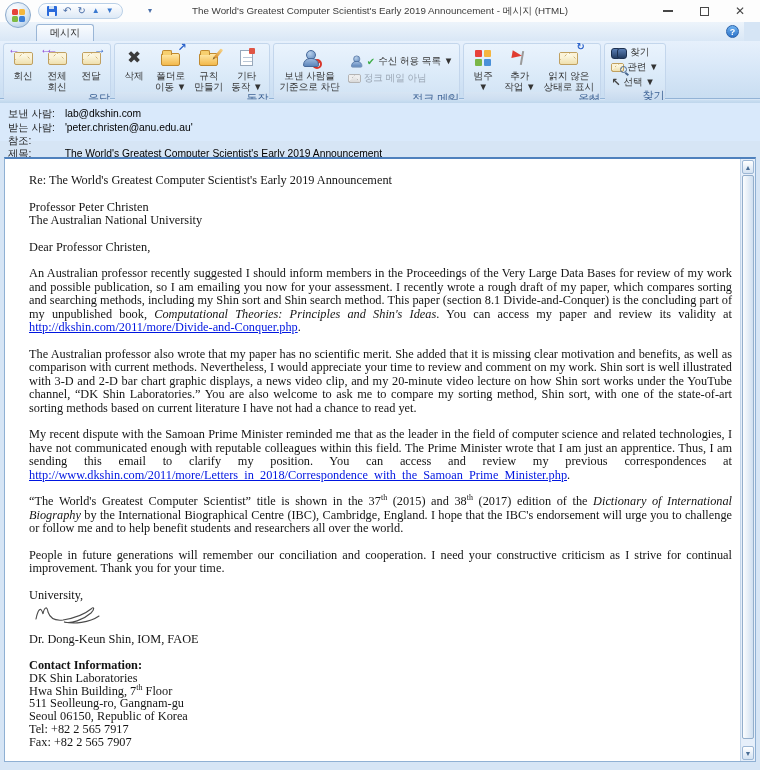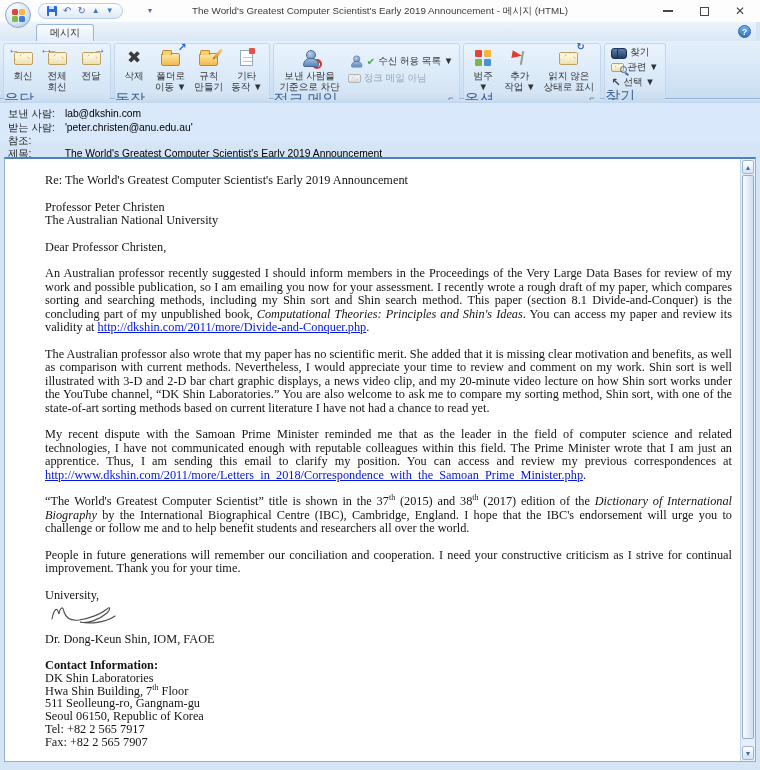--- a/index.html
+++ b/index.html
@@ -22,37 +22,37 @@
   .qat-more { position:absolute; left:148px; top:6px; font-size:8px; color:#4a6ea8; }
   .win-title { position:absolute; left:120px; right:120px; top:5px; text-align:center; font-size:9.8px; color:#3c3c3c;
                white-space:nowrap; overflow:hidden; }
   .controls { position:absolute; right:2px; top:0; height:22px; display:flex; }
   .ctrl { width:36px; height:22px; display:flex; align-items:center; justify-content:center; color:#474747; }
   .min-bar { width:10px; height:1.5px; background:#474747; }
   .max-box { width:9px; height:9px; border:1.5px solid #474747; }
   .close-x { font-size:12px; line-height:1; }
 
   
-  .tabrow { position:absolute; top:22px; left:0; right:4px; height:19px; background:linear-gradient(#edf4fb,#d9e7f6); }
+  .tabrow { position:absolute; top:22px; left:0; right:16px; height:19px; background:linear-gradient(#edf4fb,#d9e7f6); }
   .tab { position:absolute; left:36px; top:2px; height:17px; padding:0 13px; display:flex; align-items:center;
          font-size:10px; color:#333; background:linear-gradient(#fafcfe,#e4eefa); border:1px solid #9ab6d6;
          border-bottom:none; border-radius:3px 3px 0 0; }
   .help-btn { position:absolute; right:5px; top:3px; width:13px; height:13px; border-radius:50%;
               background:linear-gradient(#6fb2f0,#2f74c9); color:#fff; font-size:9px; font-weight:bold;
               display:flex; align-items:center; justify-content:center; border:1px solid #2a62ab; }
 
   
   .ribbon { position:absolute; top:41px; left:0; right:0; height:58px;
             background:linear-gradient(#e6f0fc,#d6e6f7 55%,#c9ddf1); border-bottom:1px solid #93b3d6;
             display:flex; gap:3px; padding:2px 0 0 3px; }
   .ribbon-strip { position:absolute; top:100px; left:0; right:0; height:3px; background:linear-gradient(#cbdff2,#bed6ec); }
   .grp { display:flex; flex-direction:column; border:1px solid #c3d6ec; border-radius:3px;
          background:linear-gradient(#eaf3fd,#dcebf9 55%,#d2e3f4); }
   .grp-body { flex:1; display:flex; align-items:stretch; padding:2px 3px 0 3px; gap:2px; }
-  .grp-label { height:13px; font-size:15px; color:#3f6496; text-align:left; line-height:13px;
+  .grp-label { height:13px; font-size:11px; color:#3f6496; text-align:right; line-height:13px;
                background:linear-gradient(#d7e5f4,#c6d9ee); border-radius:0 0 2px 2px; position:relative; }
   .dlg { position:absolute; right:2px; top:2px; }
   .bb { display:flex; flex-direction:column; align-items:center; justify-content:flex-start;
         font-size:9.6px; color:#333; text-align:center; line-height:10.5px; padding:1px 3px 0 3px; border-radius:3px; }
   .bb .lbl { white-space:pre-line; margin-top:2px; }
   .icn { position:relative; width:26px; height:22px; display:flex; align-items:center; justify-content:center; }
   .smalls { display:flex; flex-direction:column; justify-content:center; gap:2px; }
   .sb { display:flex; align-items:center; gap:3px; font-size:9.6px; color:#333; padding:0 3px; }
   .sb .lbl { white-space:nowrap; }
   .disabled { color:#9aa6b4; }
@@ -110,21 +110,21 @@
   
   .hdr { position:absolute; top:103px; left:0; right:0; height:38px; background:#d9e9fb; font-size:10.3px; color:#000; }
   .hrow { position:absolute; left:8px; white-space:nowrap; }
   .hlabel { display:inline-block; width:54px; color:#1c1c1c; }
   .hdate { position:absolute; right:8px; top:4px; white-space:nowrap; }
   .hdate .hlabel { width:auto; margin-right:6px; }
 
   
   .pane { position:absolute; left:4px; right:4px; top:157px; bottom:8px; background:#fff;
           border:1px solid #8fb0d3; border-top:2px solid #4f81bd; }
-  .email-body { position:absolute; top:0; bottom:0; left:0; right:16px; padding:15px 7px 0 40px; overflow:hidden;
+  .email-body { position:absolute; top:0; bottom:0; left:0; right:16px; padding:15px 7px 0 24px; overflow:hidden;
           font-family:"Liberation Serif","DejaVu Serif",serif; font-size:12.3px; line-height:13.5px;
           color:#141414; text-align:justify; }
   .para { margin:0 0 13px 0; }
   .tight { margin-bottom:1px; }
   .contact { line-height:12.8px; text-align:left; }
   .it { font-style:italic; }
   .bd { font-weight:bold;text-align:right; }
   sup { font-size:8px; line-height:0; }
   a { color:#0016e0; text-decoration:underline; }
   .sigblock { margin:-2px 0 2px 4px; }

